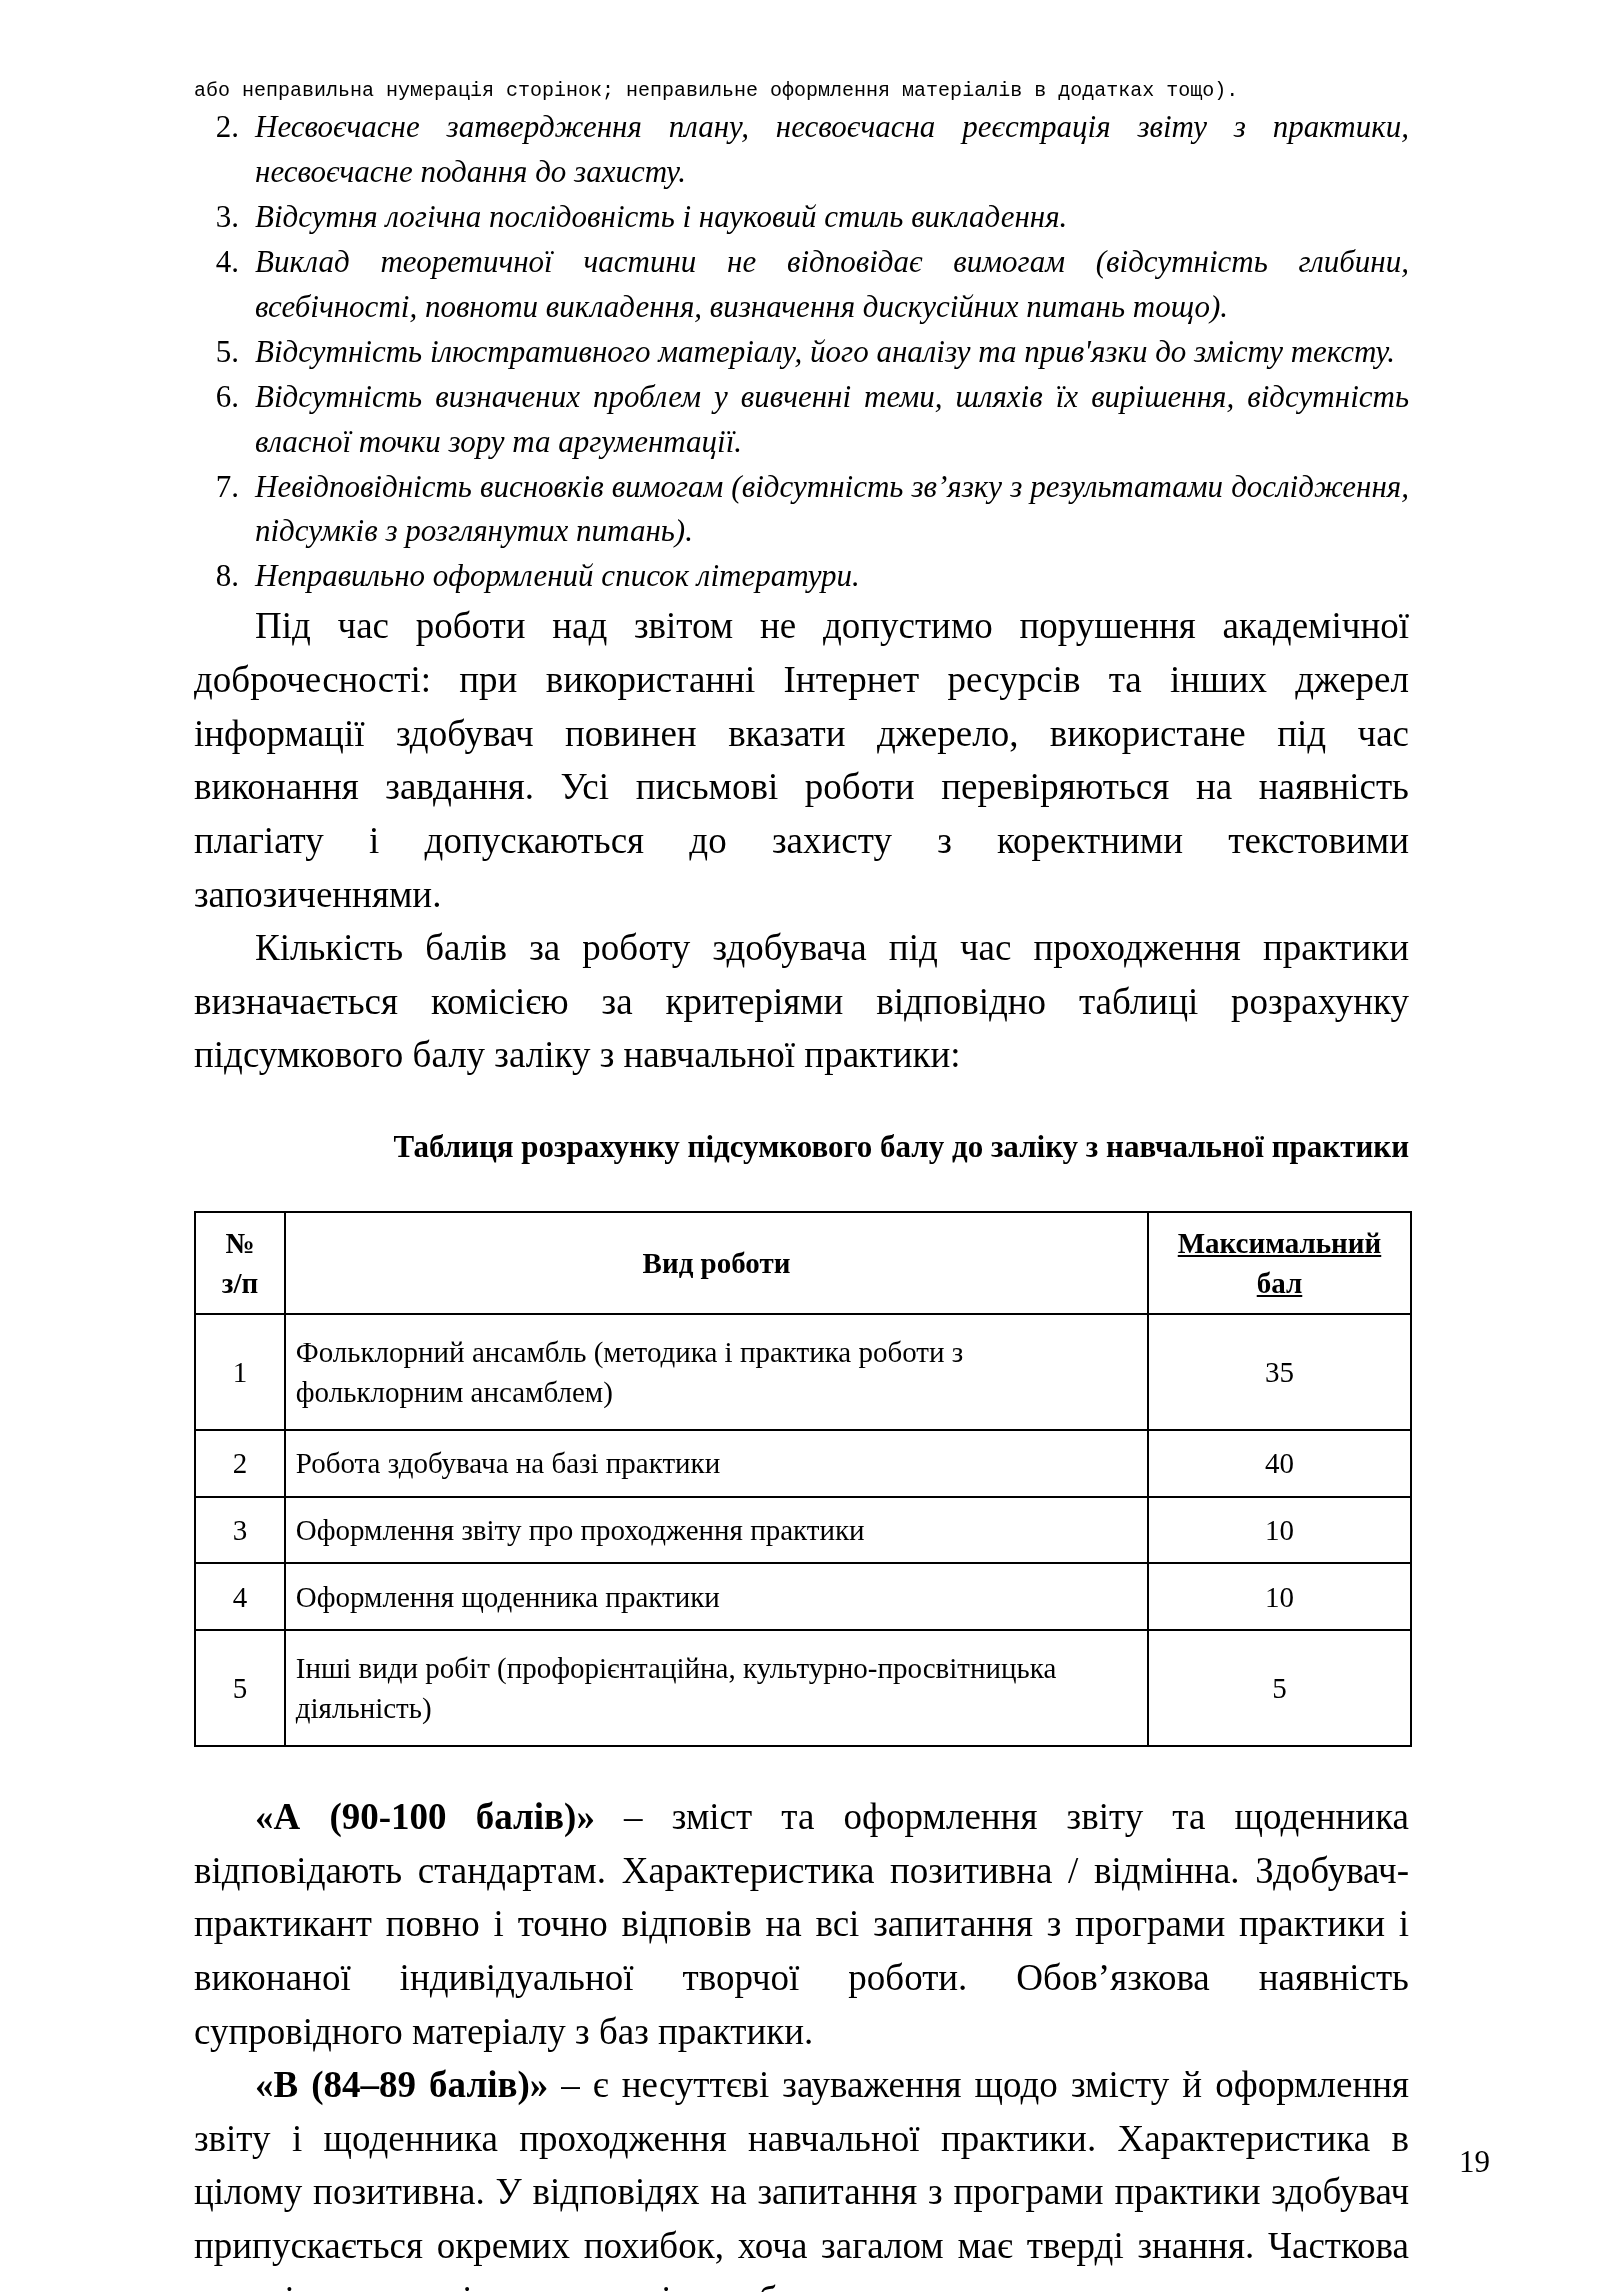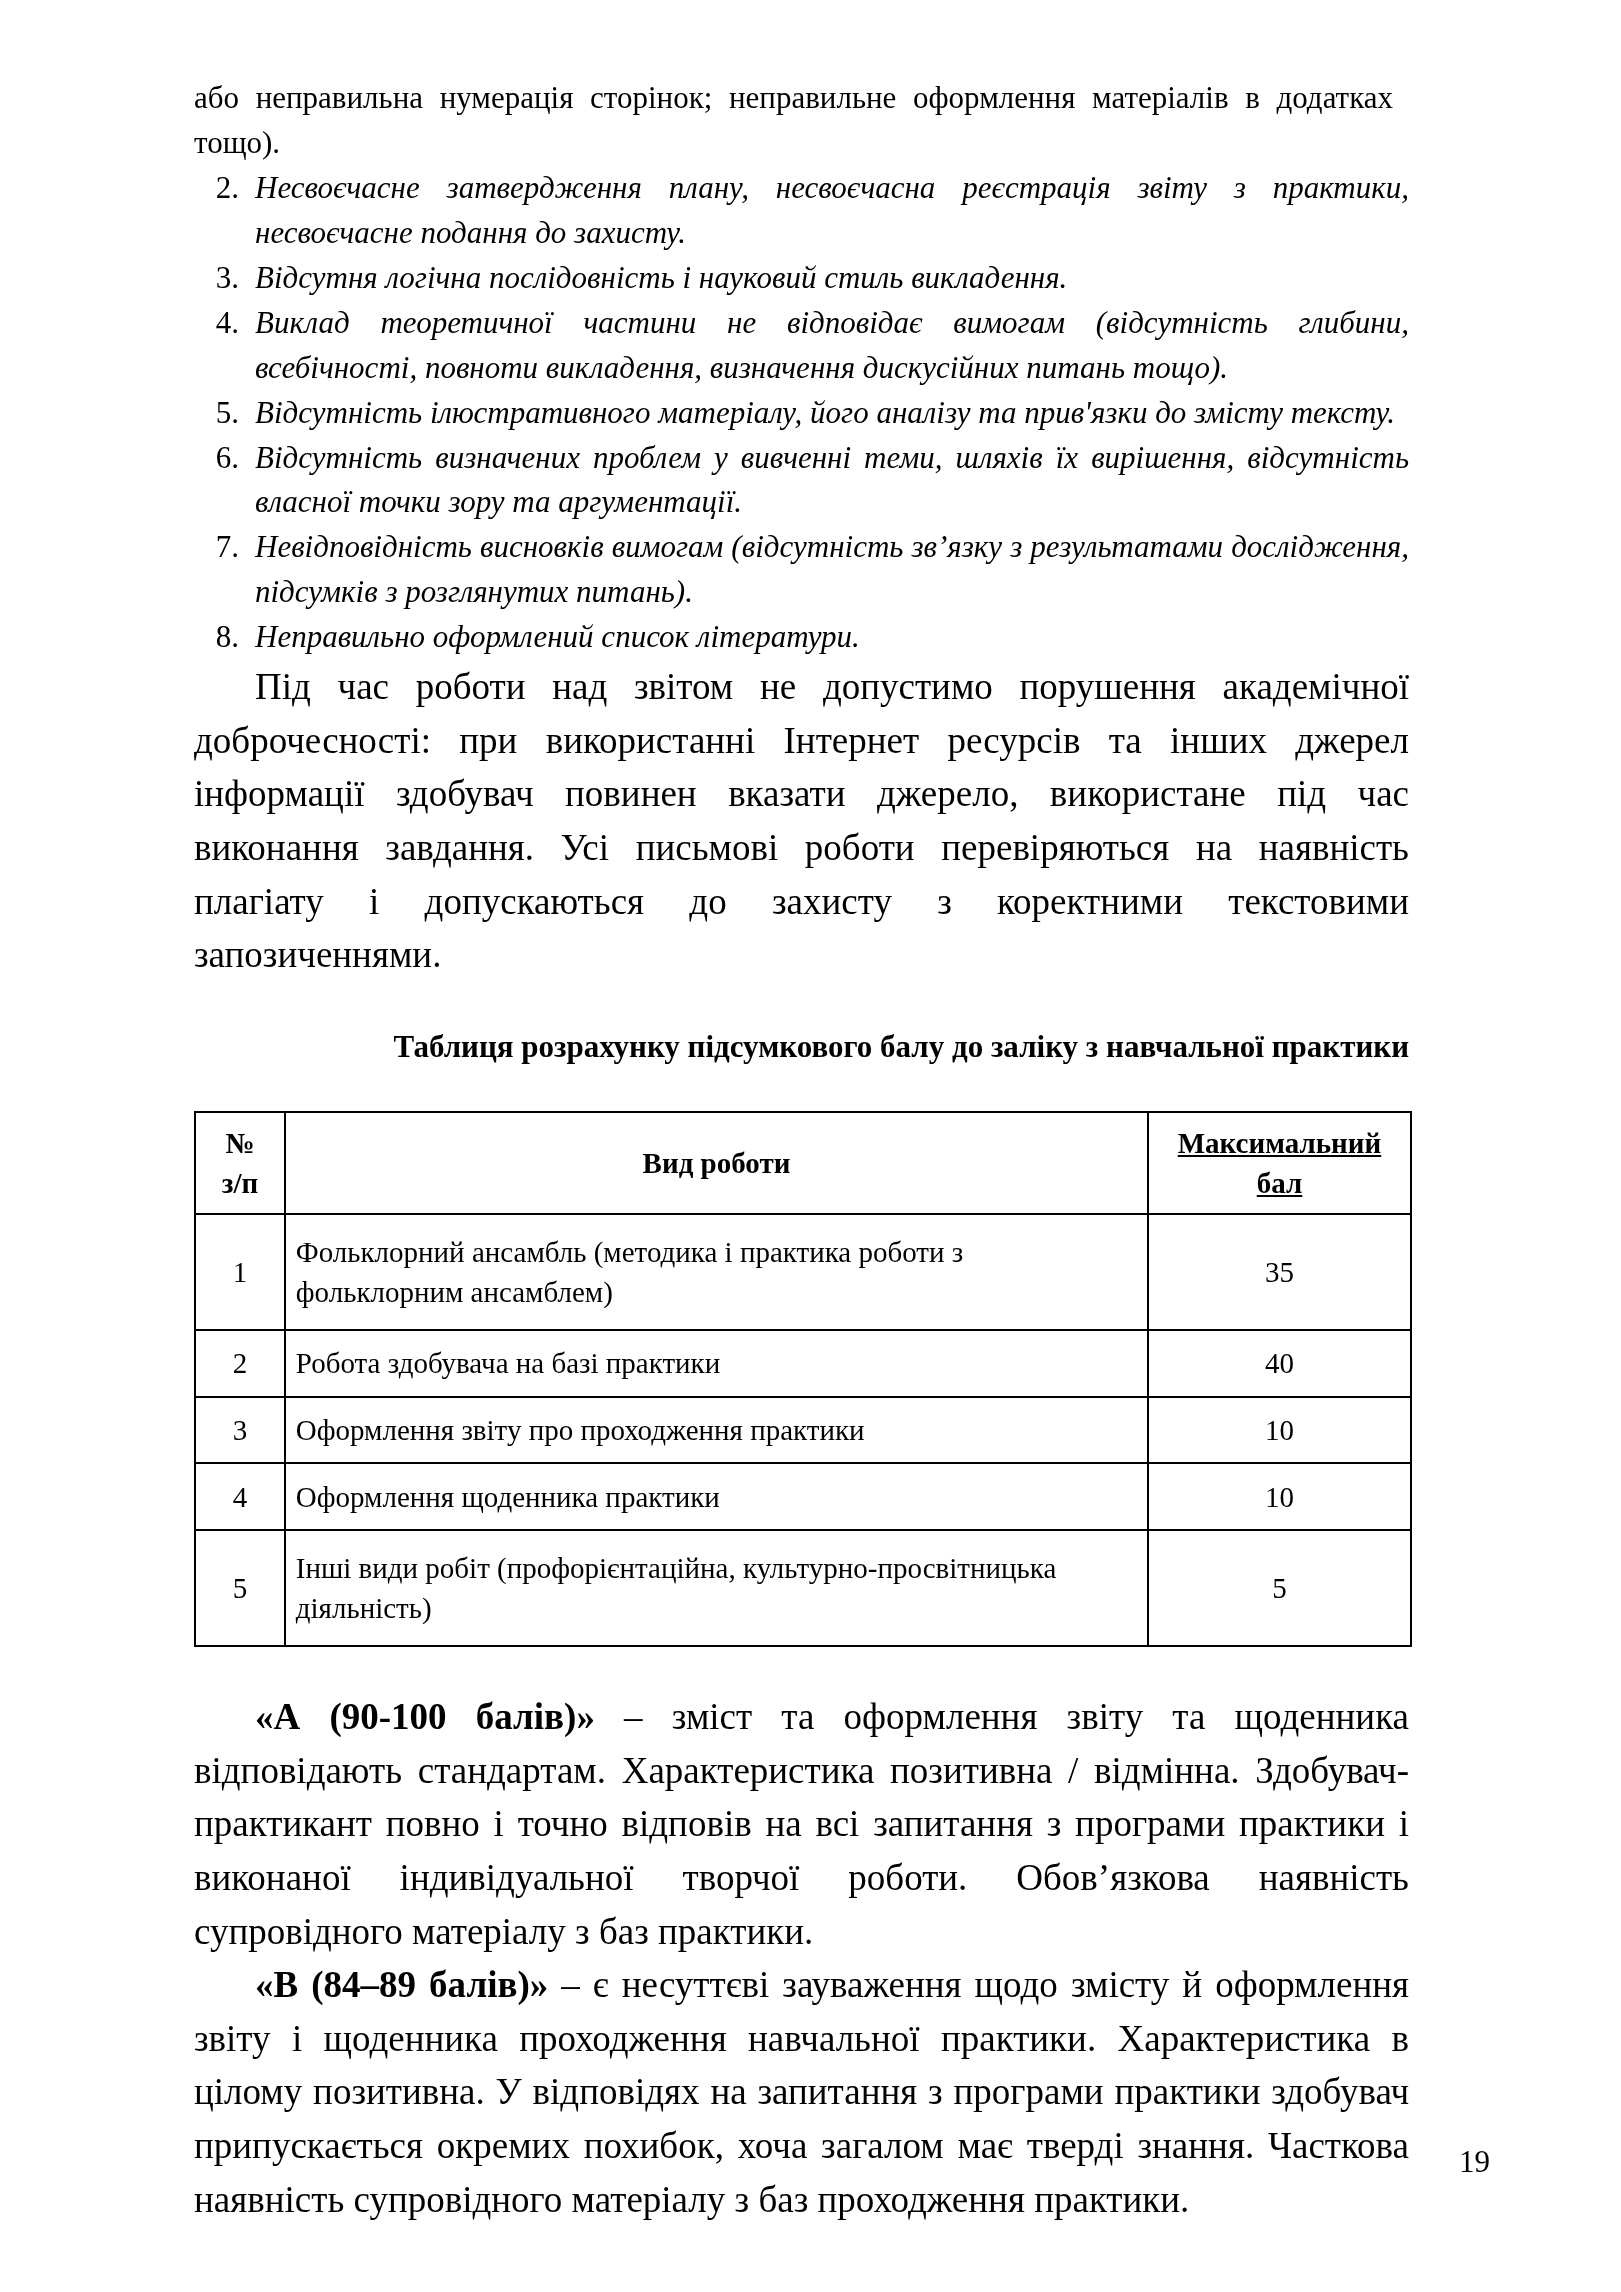--- a/index.html
+++ b/index.html
@@ -46,26 +46,27 @@
     width: 45px;
     text-align: right;
     font-size: 31px;
   }
   .list-item .item-text {
     display: block;
     font-style: italic;
   }
   
   .lead-continuation {
-    font-size: 31px;
+    font-size: 20px;
     line-height: 1.45;
     text-align: justify;
     text-justify: inter-word;
     padding-left: 0;
     margin: 0 16px 0 0;
+    font-family: Liberation Mono, monospace;
   }
   .lead-continuation .item-text { display: block; }
 
   
   .para {
     font-size: 37px;
     line-height: 1.45;
     text-align: justify;
     text-justify: inter-word;
     text-indent: 61px;
@@ -159,20 +160,21 @@
         <span class="item-text">Невідповідність висновків вимогам (відсутність зв’язку з результатами дослідження, підсумків з розглянутих питань).</span>
       </li>
       <li class="list-item">
         <span class="marker">8.</span>
         <span class="item-text">Неправильно оформлений список літератури.</span>
       </li>
     </ol>
 
     <p class="para">Під час роботи над звітом не допустимо порушення академічної доброчесності: при використанні Інтернет ресурсів та інших джерел інформації здобувач повинен вказати джерело, використане під час виконання завдання. Усі письмові роботи перевіряються на наявність плагіату і допускаються до захисту з коректними текстовими запозиченнями.</p>
 
+    <p class="para">Кількість балів за роботу здобувача під час проходження практики визначається комісією за критеріями відповідно таблиці розрахунку підсумкового балу заліку з навчальної практики:</p>
 
     <div class="spacer-lg"></div>
 
     <p class="table-caption">Таблиця розрахунку підсумкового балу до заліку з навчальної практики</p>
 
     <div class="spacer-lg"></div>
 
     <table class="score-table">
       <colgroup>
         <col class="col-num">

